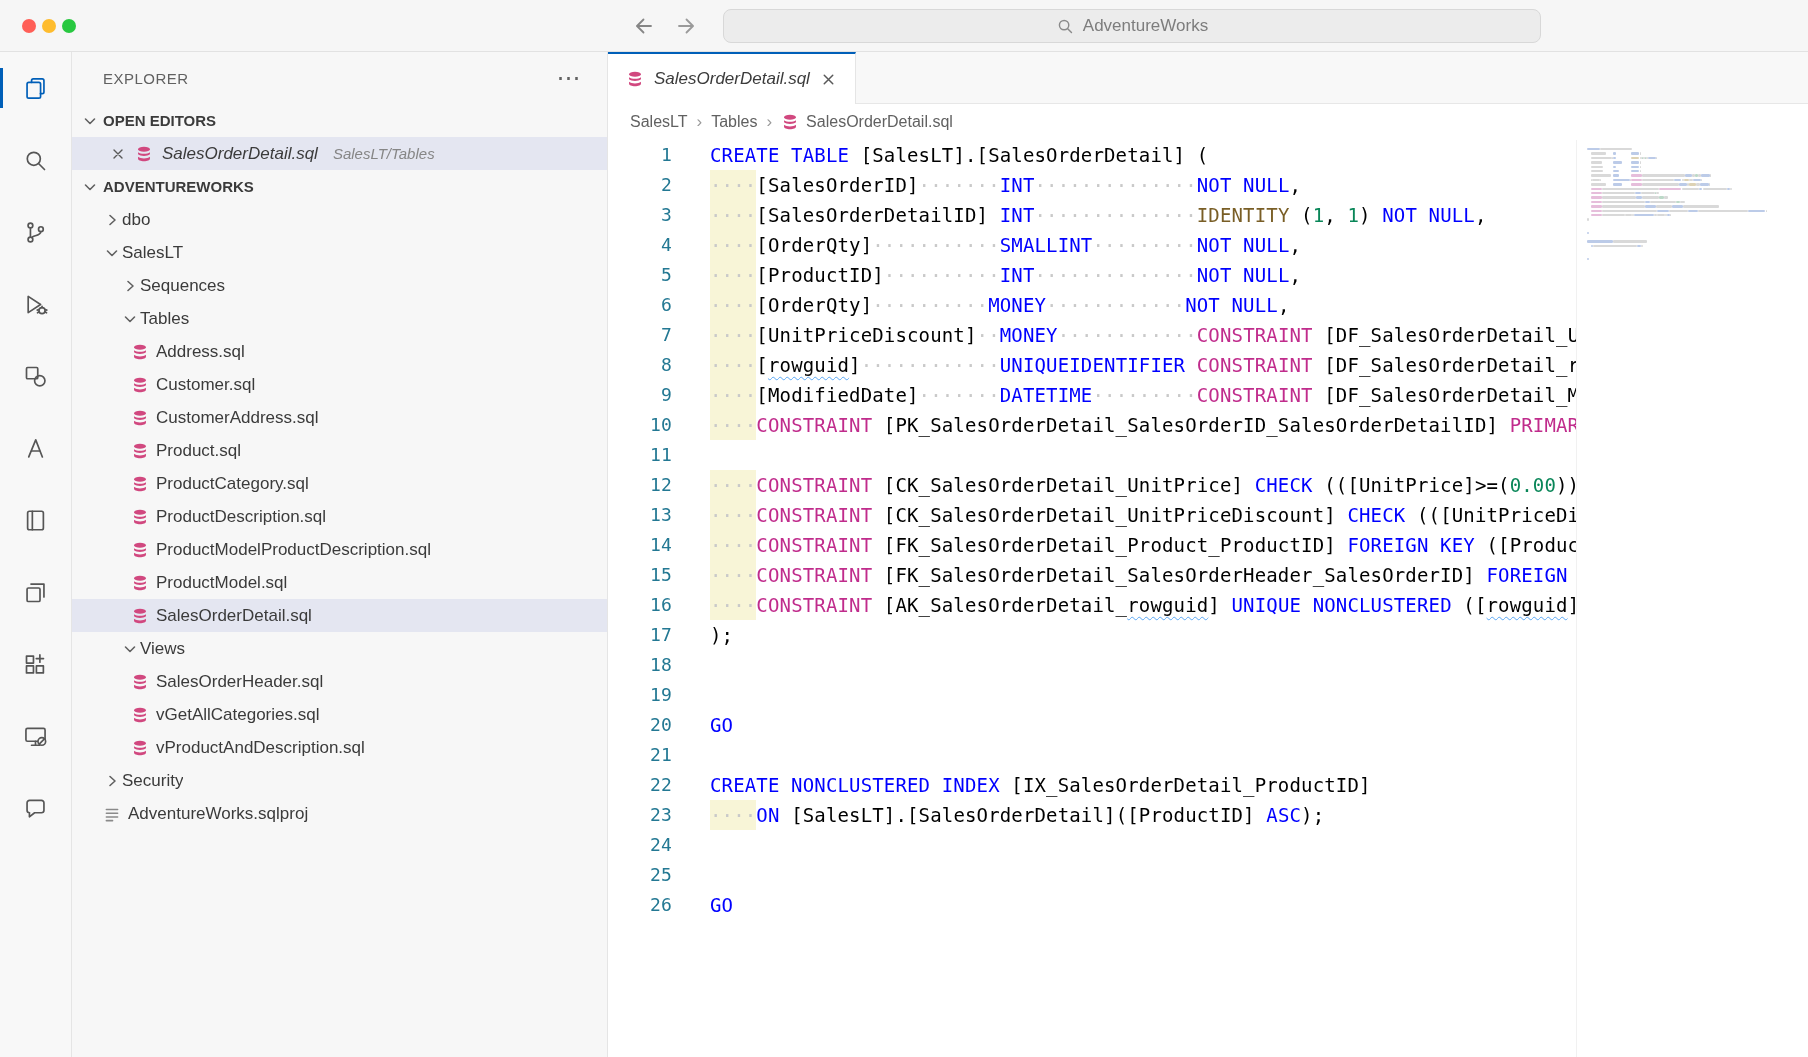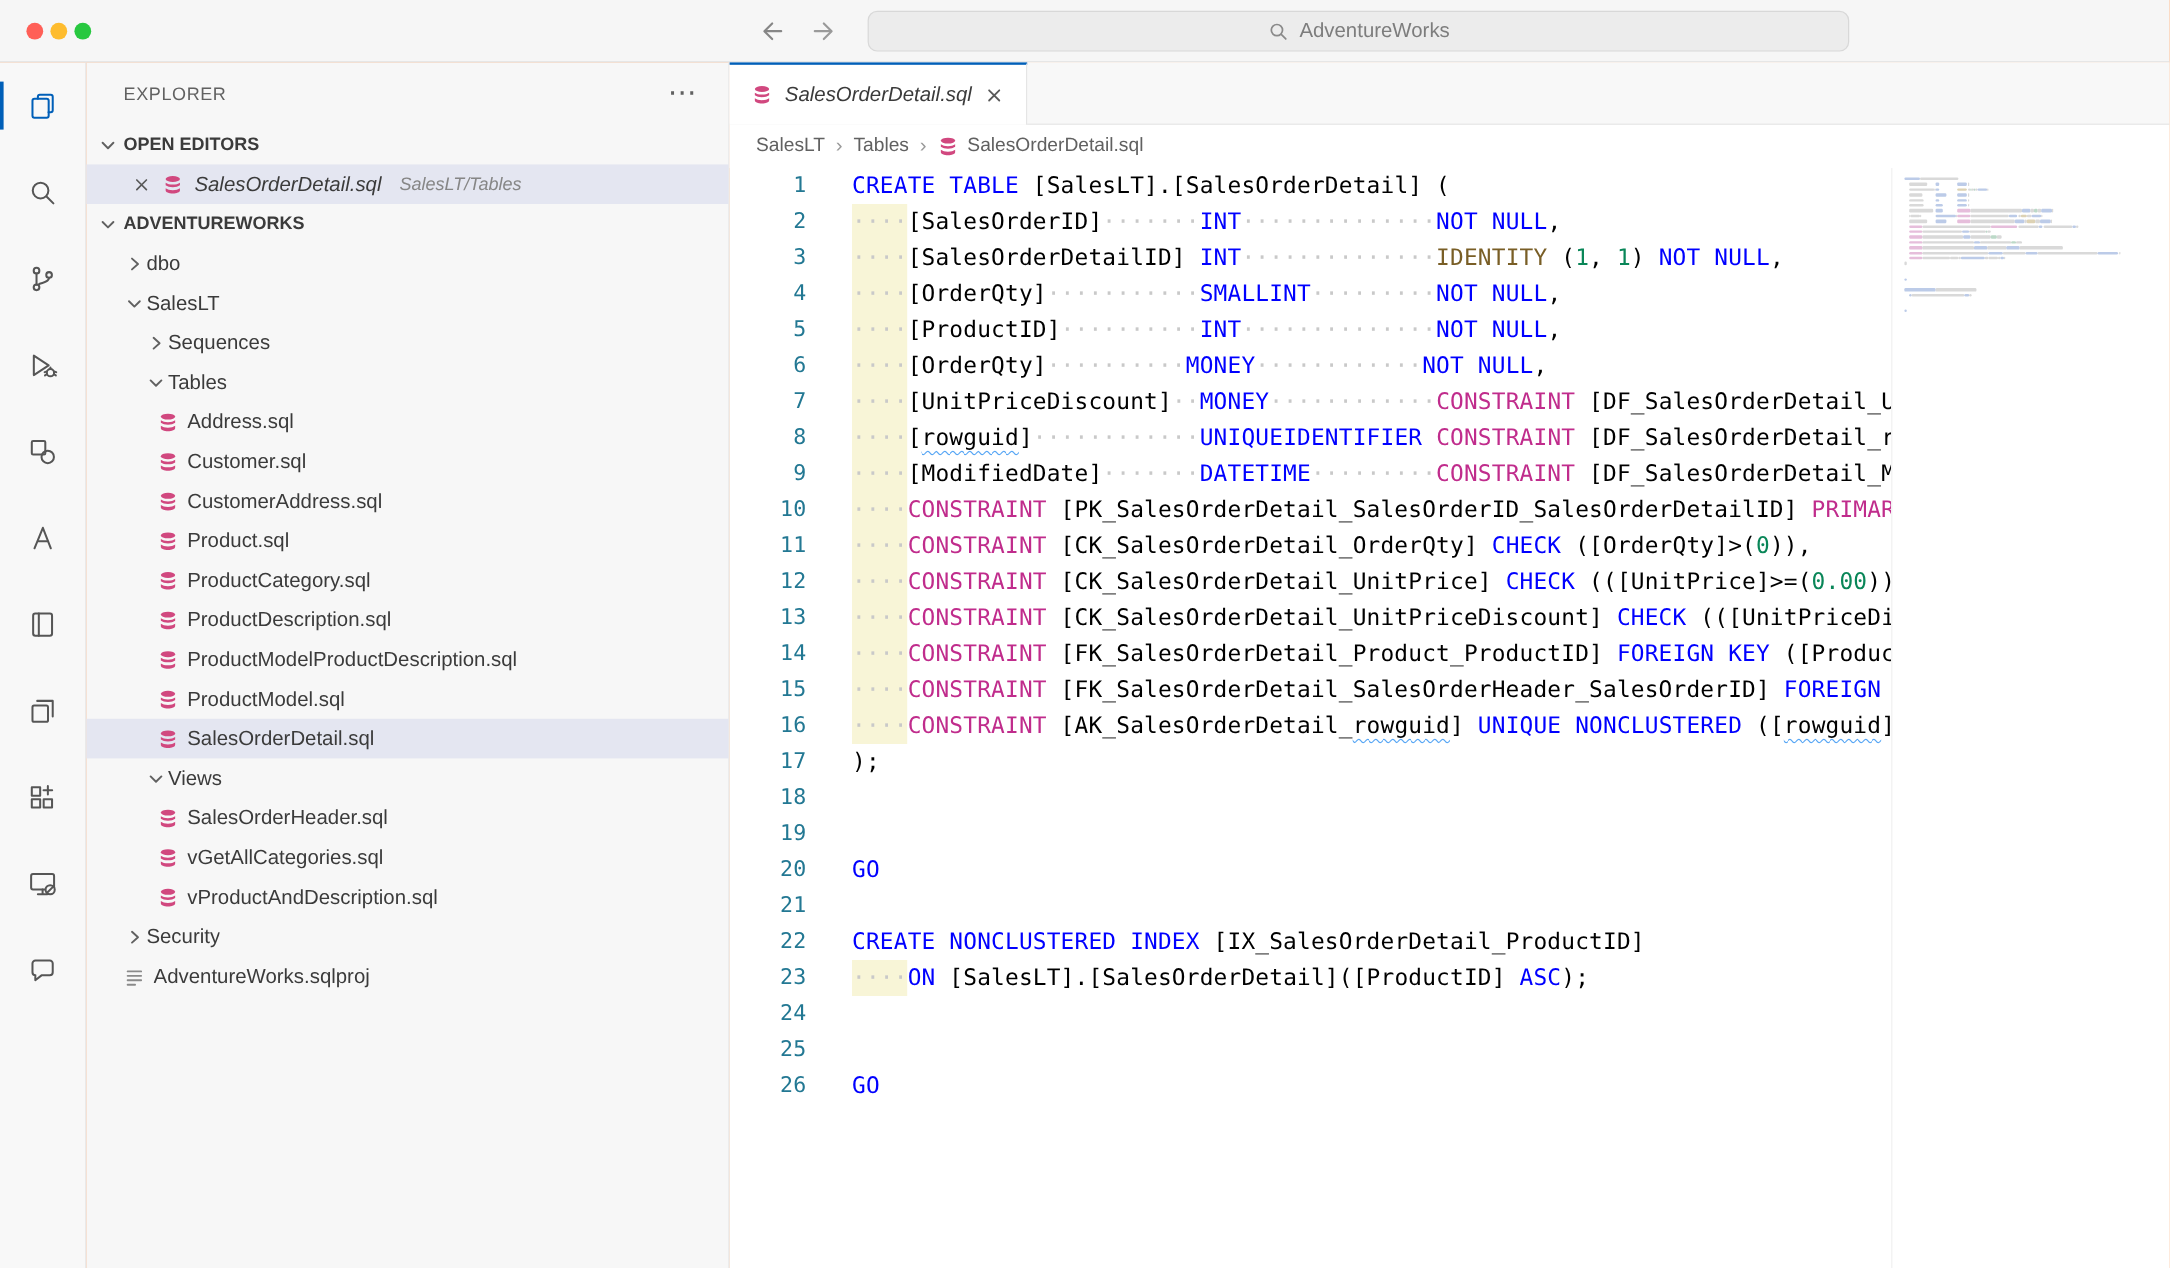--- a/index.html
+++ b/index.html
@@ -511,21 +511,21 @@
         <div class="cl"><span class="ln">1</span><span class="lc"><span class="tk">CREATE TABLE</span><span class="tp"> [SalesLT].[SalesOrderDetail] (</span></span></div>
         <div class="cl"><span class="ln">2</span><span class="lc"><span class="ti">····</span><span class="tp">[SalesOrderID]</span><span class="tw">·······</span><span class="tk">INT</span><span class="tw">··············</span><span class="tk">NOT NULL</span><span class="tp">,</span></span></div>
         <div class="cl"><span class="ln">3</span><span class="lc"><span class="ti">····</span><span class="tp">[SalesOrderDetailID]</span><span class="tp"> </span><span class="tk">INT</span><span class="tw">··············</span><span class="ty">IDENTITY</span><span class="tp"> (</span><span class="tn">1</span><span class="tp">, </span><span class="tn">1</span><span class="tp">) </span><span class="tk">NOT NULL</span><span class="tp">,</span></span></div>
         <div class="cl"><span class="ln">4</span><span class="lc"><span class="ti">····</span><span class="tp">[OrderQty]</span><span class="tw">···········</span><span class="tk">SMALLINT</span><span class="tw">·········</span><span class="tk">NOT NULL</span><span class="tp">,</span></span></div>
         <div class="cl"><span class="ln">5</span><span class="lc"><span class="ti">····</span><span class="tp">[ProductID]</span><span class="tw">··········</span><span class="tk">INT</span><span class="tw">··············</span><span class="tk">NOT NULL</span><span class="tp">,</span></span></div>
         <div class="cl"><span class="ln">6</span><span class="lc"><span class="ti">····</span><span class="tp">[OrderQty]</span><span class="tw">··········</span><span class="tk">MONEY</span><span class="tw">············</span><span class="tk">NOT NULL</span><span class="tp">,</span></span></div>
         <div class="cl"><span class="ln">7</span><span class="lc"><span class="ti">····</span><span class="tp">[UnitPriceDiscount]</span><span class="tw">··</span><span class="tk">MONEY</span><span class="tw">············</span><span class="tm">CONSTRAINT</span><span class="tp"> [DF_SalesOrderDetail_UnitPriceDiscount] </span></span></div>
         <div class="cl"><span class="ln">8</span><span class="lc"><span class="ti">····</span><span class="tp">[</span><span class="tq">rowguid</span><span class="tp">]</span><span class="tw">············</span><span class="tk">UNIQUEIDENTIFIER</span><span class="tp"> </span><span class="tm">CONSTRAINT</span><span class="tp"> [DF_SalesOrderDetail_rowguid] </span></span></div>
         <div class="cl"><span class="ln">9</span><span class="lc"><span class="ti">····</span><span class="tp">[ModifiedDate]</span><span class="tw">·······</span><span class="tk">DATETIME</span><span class="tw">·········</span><span class="tm">CONSTRAINT</span><span class="tp"> [DF_SalesOrderDetail_ModifiedDate] </span></span></div>
         <div class="cl"><span class="ln">10</span><span class="lc"><span class="ti">····</span><span class="tm">CONSTRAINT</span><span class="tp"> [PK_SalesOrderDetail_SalesOrderID_SalesOrderDetailID] </span><span class="tm">PRIMARY KEY CLUSTERED</span></span></div>
-        <div class="cl"><span class="ln">11</span><span class="lc"><span class="ti">····</span><span class="tm">CONSTRAINT</span><span class="tp"> [CK_SalesOrderDetail_OrderQty] </span><span class="tk">CHECK</span><span class="tp"> ([OrderQty]&gt;(</span><span class="tn">0</span><span class="tp">)),</span></span></div>
+        <div class="cl"><span class="ln">11</span></div>
         <div class="cl"><span class="ln">12</span><span class="lc"><span class="ti">····</span><span class="tm">CONSTRAINT</span><span class="tp"> [CK_SalesOrderDetail_UnitPrice] </span><span class="tk">CHECK</span><span class="tp"> (([UnitPrice]&gt;=(</span><span class="tn">0.00</span><span class="tp">))),</span></span></div>
         <div class="cl"><span class="ln">13</span><span class="lc"><span class="ti">····</span><span class="tm">CONSTRAINT</span><span class="tp"> [CK_SalesOrderDetail_UnitPriceDiscount] </span><span class="tk">CHECK</span><span class="tp"> (([UnitPriceDiscount]&gt;=(</span></span></div>
         <div class="cl"><span class="ln">14</span><span class="lc"><span class="ti">····</span><span class="tm">CONSTRAINT</span><span class="tp"> [FK_SalesOrderDetail_Product_ProductID] </span><span class="tk">FOREIGN KEY</span><span class="tp"> ([ProductID]) </span></span></div>
         <div class="cl"><span class="ln">15</span><span class="lc"><span class="ti">····</span><span class="tm">CONSTRAINT</span><span class="tp"> [FK_SalesOrderDetail_SalesOrderHeader_SalesOrderID] </span><span class="tk">FOREIGN KEY</span></span></div>
         <div class="cl"><span class="ln">16</span><span class="lc"><span class="ti">····</span><span class="tm">CONSTRAINT</span><span class="tp"> [AK_SalesOrderDetail_</span><span class="tq">rowguid</span><span class="tp">] </span><span class="tk">UNIQUE NONCLUSTERED</span><span class="tp"> ([</span><span class="tq">rowguid</span><span class="tp">] </span></span></div>
         <div class="cl"><span class="ln">17</span><span class="lc"><span class="tp">);</span></span></div>
         <div class="cl"><span class="ln">18</span><span class="lc"></span></div>
         <div class="cl"><span class="ln">19</span><span class="lc"></span></div>
         <div class="cl"><span class="ln">20</span><span class="lc"><span class="tk">GO</span></span></div>
         <div class="cl"><span class="ln">21</span><span class="lc"></span></div>

